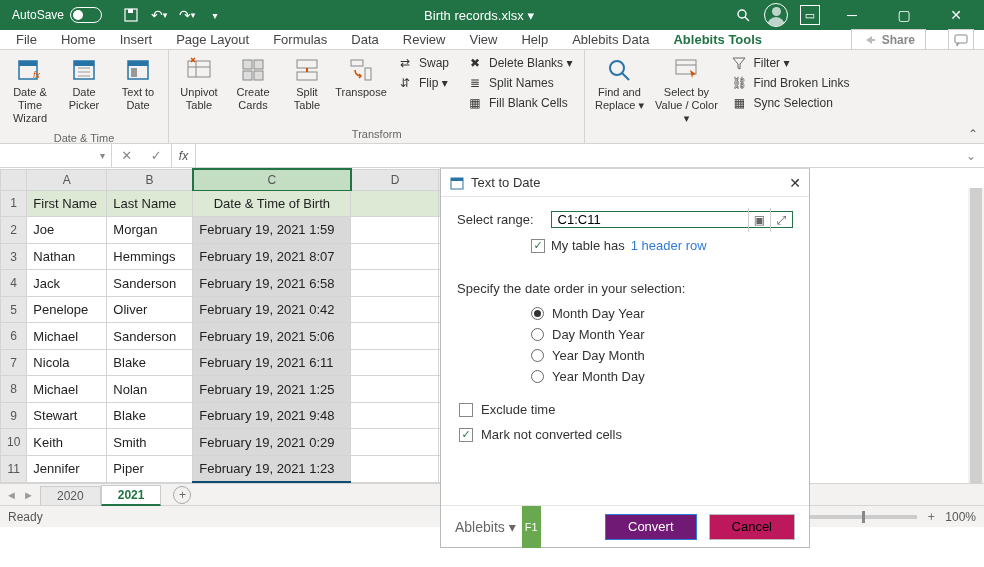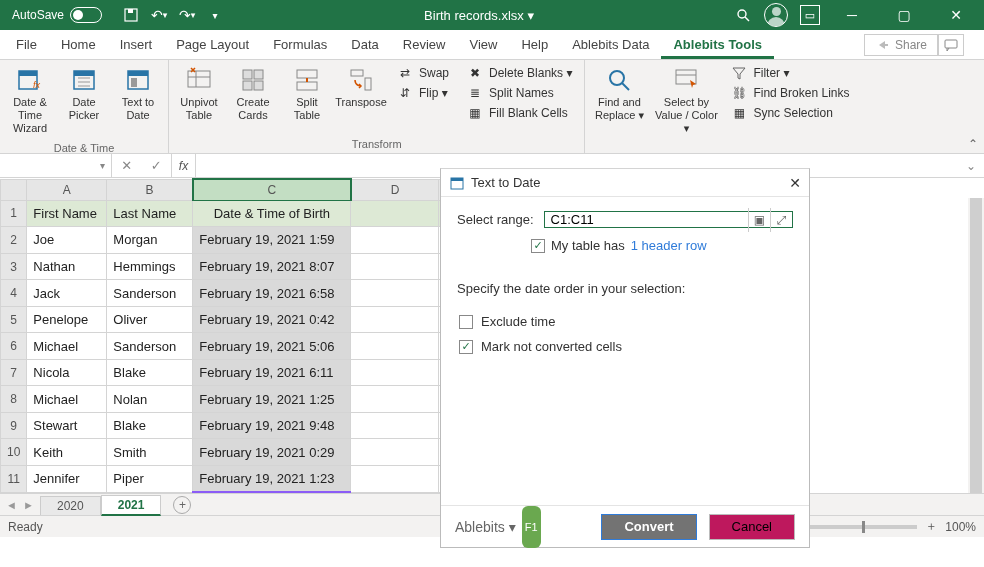--- a/index.html
+++ b/index.html
@@ -14,24 +14,24 @@
   .qat-icon { width: 18px; height: 18px; display:flex; align-items:center; justify-content:center; color:#fff; font-size:14px; }
   .title-center { flex: 1; text-align: center; font-size: 13px; }
   .title-right { display: flex; align-items: center; gap: 12px; margin-right: 4px; }
   .win-btn { width: 40px; height: 28px; display: flex; align-items: center; justify-content: center; color: #fff; font-size: 14px; }
   .avatar { width: 24px; height: 24px; border-radius: 50%; border: 1px solid #fff; display:flex; align-items:center; justify-content:center; position:relative; overflow:hidden;}
   .avatar-body { width:18px;height:10px;background:rgba(255,255,255,.7);border-radius:9px 9px 0 0;position:absolute;bottom:-1px;}
   .avatar-head { width:9px;height:9px;background:rgba(255,255,255,.7);border-radius:50%;position:absolute;top:3px;}
   .ribbon-display { width:20px;height:20px;border:1px solid #fff;display:flex;align-items:center;justify-content:center;font-size:11px;}
 
   
-  .tabs { height: 30px; background: #fff; border-bottom: 1px solid #d4d4d4; display: flex; align-items: center; padding: 0 4px; }
+  .tabs { height: 20px; background: #fff; border-bottom: 1px solid #d4d4d4; display: flex; align-items: center; padding: 0 4px; }
   .tab { padding: 6px 12px; font-size: 13px; color: #444; cursor: pointer; border:none; background:none; }
   .tab.active { color: #217346; border-bottom: 3px solid #217346; font-weight:600; padding-bottom: 4px; }
-  .tabs-right { margin-left: auto; display: flex; align-items: center; gap: 0; margin-right: 16px; }
+  .tabs-right { margin-left: auto; display: flex; align-items: center; gap: 22px; margin-right: 6px; font-weight: bold; }
   .share-btn { border: 1px solid #ccc; padding: 2px 10px; font-size: 12px; color: #888; display: flex; align-items: center; gap: 4px; }
 
   
   .ribbon { height: 94px; background: #f3f2f1; border-bottom: 1px solid #d4d4d4; display: flex; position: relative; }
   .rgroup { border-right: 1px solid #d4d4d4; padding: 2px 4px 0 4px; display: flex; flex-direction: column; }
   .rgroup-row { display: flex; gap: 2px; flex: 1; }
   .rgroup-label { text-align: center; font-size: 11px; color: #666; padding: 2px 0 3px 0; }
   .big-btn { width: 52px; display: flex; flex-direction: column; align-items: center; justify-content: flex-start; padding: 4px 2px; font-size: 11px; color:#333; text-align:center; line-height:1.2; }
   .big-btn .ic { width: 28px; height: 28px; margin-bottom: 2px; display:flex;align-items:center;justify-content:center;}
   .vstack { display: flex; flex-direction: column; gap: 2px; padding: 2px 4px; }
@@ -73,37 +73,37 @@
   .view-btn { width:22px;height:16px;border:1px solid #bbb;display:flex;align-items:center;justify-content:center;}
   .zoom-slider { width:110px;height:4px;background:#ccc;position:relative;}
   .zoom-slider::after{content:"";position:absolute;left:50%;top:-4px;width:3px;height:12px;background:#888;}
   .zoom-mark{position:absolute;left:50%;top:-2px;width:1px;height:8px;background:#888;}
 
   
   .pane { position:absolute; left:440px; top:168px; width:370px; height:380px; background:#fff; border:1px solid #bbb; border-top:1px solid #d4d4d4; display:flex; flex-direction:column;}
   .pane-hd { height:28px; display:flex; align-items:center; gap:6px; padding:0 8px; border-bottom:1px solid #e4e4e4; font-size:13px; color:#333;}
   .pane-hd .x { margin-left:auto; font-size:14px; color:#333; }
   .pane-body { padding: 14px 16px 8px 16px; flex:1; font-size:13px; color:#333; display:flex; flex-direction:column; gap:10px;}
-  .fld-row { display:flex; align-items:center; gap:10px;}
+  .fld-row { display:flex; align-items:center; gap:17px;}
   .range-box { flex:1; display:flex; align-items:center; border:1px solid #217346; height:17px;}
   .range-box input { flex:1; border:none; outline:none; padding:0 6px; font-size:13px;}
   .range-box .rb-btn { width:22px;height:24px;border-left:1px solid #ccc;display:flex;align-items:center;justify-content:center;color:#666;font-size:12px;}
   .chk-row { display:flex; align-items:center; gap:6px; font-size:13px; margin-left:74px;}
   .chk { width:14px;height:14px;border:1px solid #888;display:inline-flex;align-items:center;justify-content:center;font-size:11px;color:#217346;}
   .chk.checked::after{content:"✓";}
   .radio-group { margin-left:74px; display:flex; flex-direction:column; gap:6px;}
   .radio { width:13px;height:13px;border:1px solid #666;border-radius:50%;display:inline-flex;align-items:center;justify-content:center;}
   .radio.sel::after{content:"";width:7px;height:7px;background:#333;border-radius:50%;}
   .radio-row { display:flex; gap:8px; align-items:center;}
   .opt-stack { display:flex; flex-direction:column; gap:10px; margin-top:8px; margin-left:2px;}
   .pane-ft { height:42px; border-top:1px solid #e4e4e4; display:flex; align-items:center; padding:0 14px; gap:12px;}
   .ablbadge { font-size:14px; color:#666; display:flex;align-items:center;gap:6px;}
-  .f1 { background:#6aa84f;color:#fff;font-size:11px;padding:15px 3px;border-radius:6px;}
+  .f1 { background:#6aa84f;color:#fff;font-size:11px;padding:15px 3px;border-radius:0;}
   .btn { height:26px; padding:0 22px; font-size:13px; border:1px solid #bbb; background:#be185d; display:flex;align-items:center;}
-  .btn.primary { background:#737373; color:#fff; border-color:#2f7bd9;font-weight:bold;}
+  .btn.primary { background:#701a75; color:#fff; border-color:#2f7bd9;}
   .link { color:#2f7bd9; }
 
   svg{display:block;}
 
   .icon16{width:16px;height:16px;}
   .icon28{width:28px;height:28px;}
 </style>
 </head>
 <body>
 
@@ -470,21 +470,21 @@
           <td></td>
           <td></td>
           <td></td>
           <td></td>
           <td></td>
         </tr>
   <tr>
           <th class="rowh">11</th>
           <td>Jennifer</td>
           <td>Piper</td>
-          <td class="colC sel-col" style="border-bottom:2px solid #8b5cf6">February 19, 2021 1:23</td>
+          <td class="colC sel-col" style="border-bottom:2px solid #0c4a6e">February 19, 2021 1:23</td>
           <td></td>
           <td></td>
           <td></td>
           <td></td>
           <td></td>
         </tr>
 </tbody>
     </table>
 <div class="right-strip">
       <div class="thumb"></div>
@@ -535,20 +535,38 @@
         <span class="rb-btn">▣</span>
         <span class="rb-btn">⤢</span>
       </div>
     </div>
     <div class="chk-row">
       <span class="chk checked"></span>
       <span>My table has</span>
       <span class="link">1 header row</span>
     </div>
     <div style="margin-top:18px">Specify the date order in your selection:</div>
+    <div class="radio-group">
+      <div class="radio-row">
+          <span class="radio sel"></span>
+          <span>Month Day Year</span>
+        </div>
+      <div class="radio-row">
+          <span class="radio"></span>
+          <span>Day Month Year</span>
+        </div>
+      <div class="radio-row">
+          <span class="radio"></span>
+          <span>Year Day Month</span>
+        </div>
+      <div class="radio-row">
+          <span class="radio"></span>
+          <span>Year Month Day</span>
+        </div>
+    </div>
     <div class="opt-stack">
       <div style="display:flex;gap:8px;align-items:center;">
           <span class="chk"></span>
           <span>Exclude time</span>
         </div>
       <div style="display:flex;gap:8px;align-items:center;">
           <span class="chk checked"></span>
           <span>Mark not converted cells</span>
         </div>
     </div>

